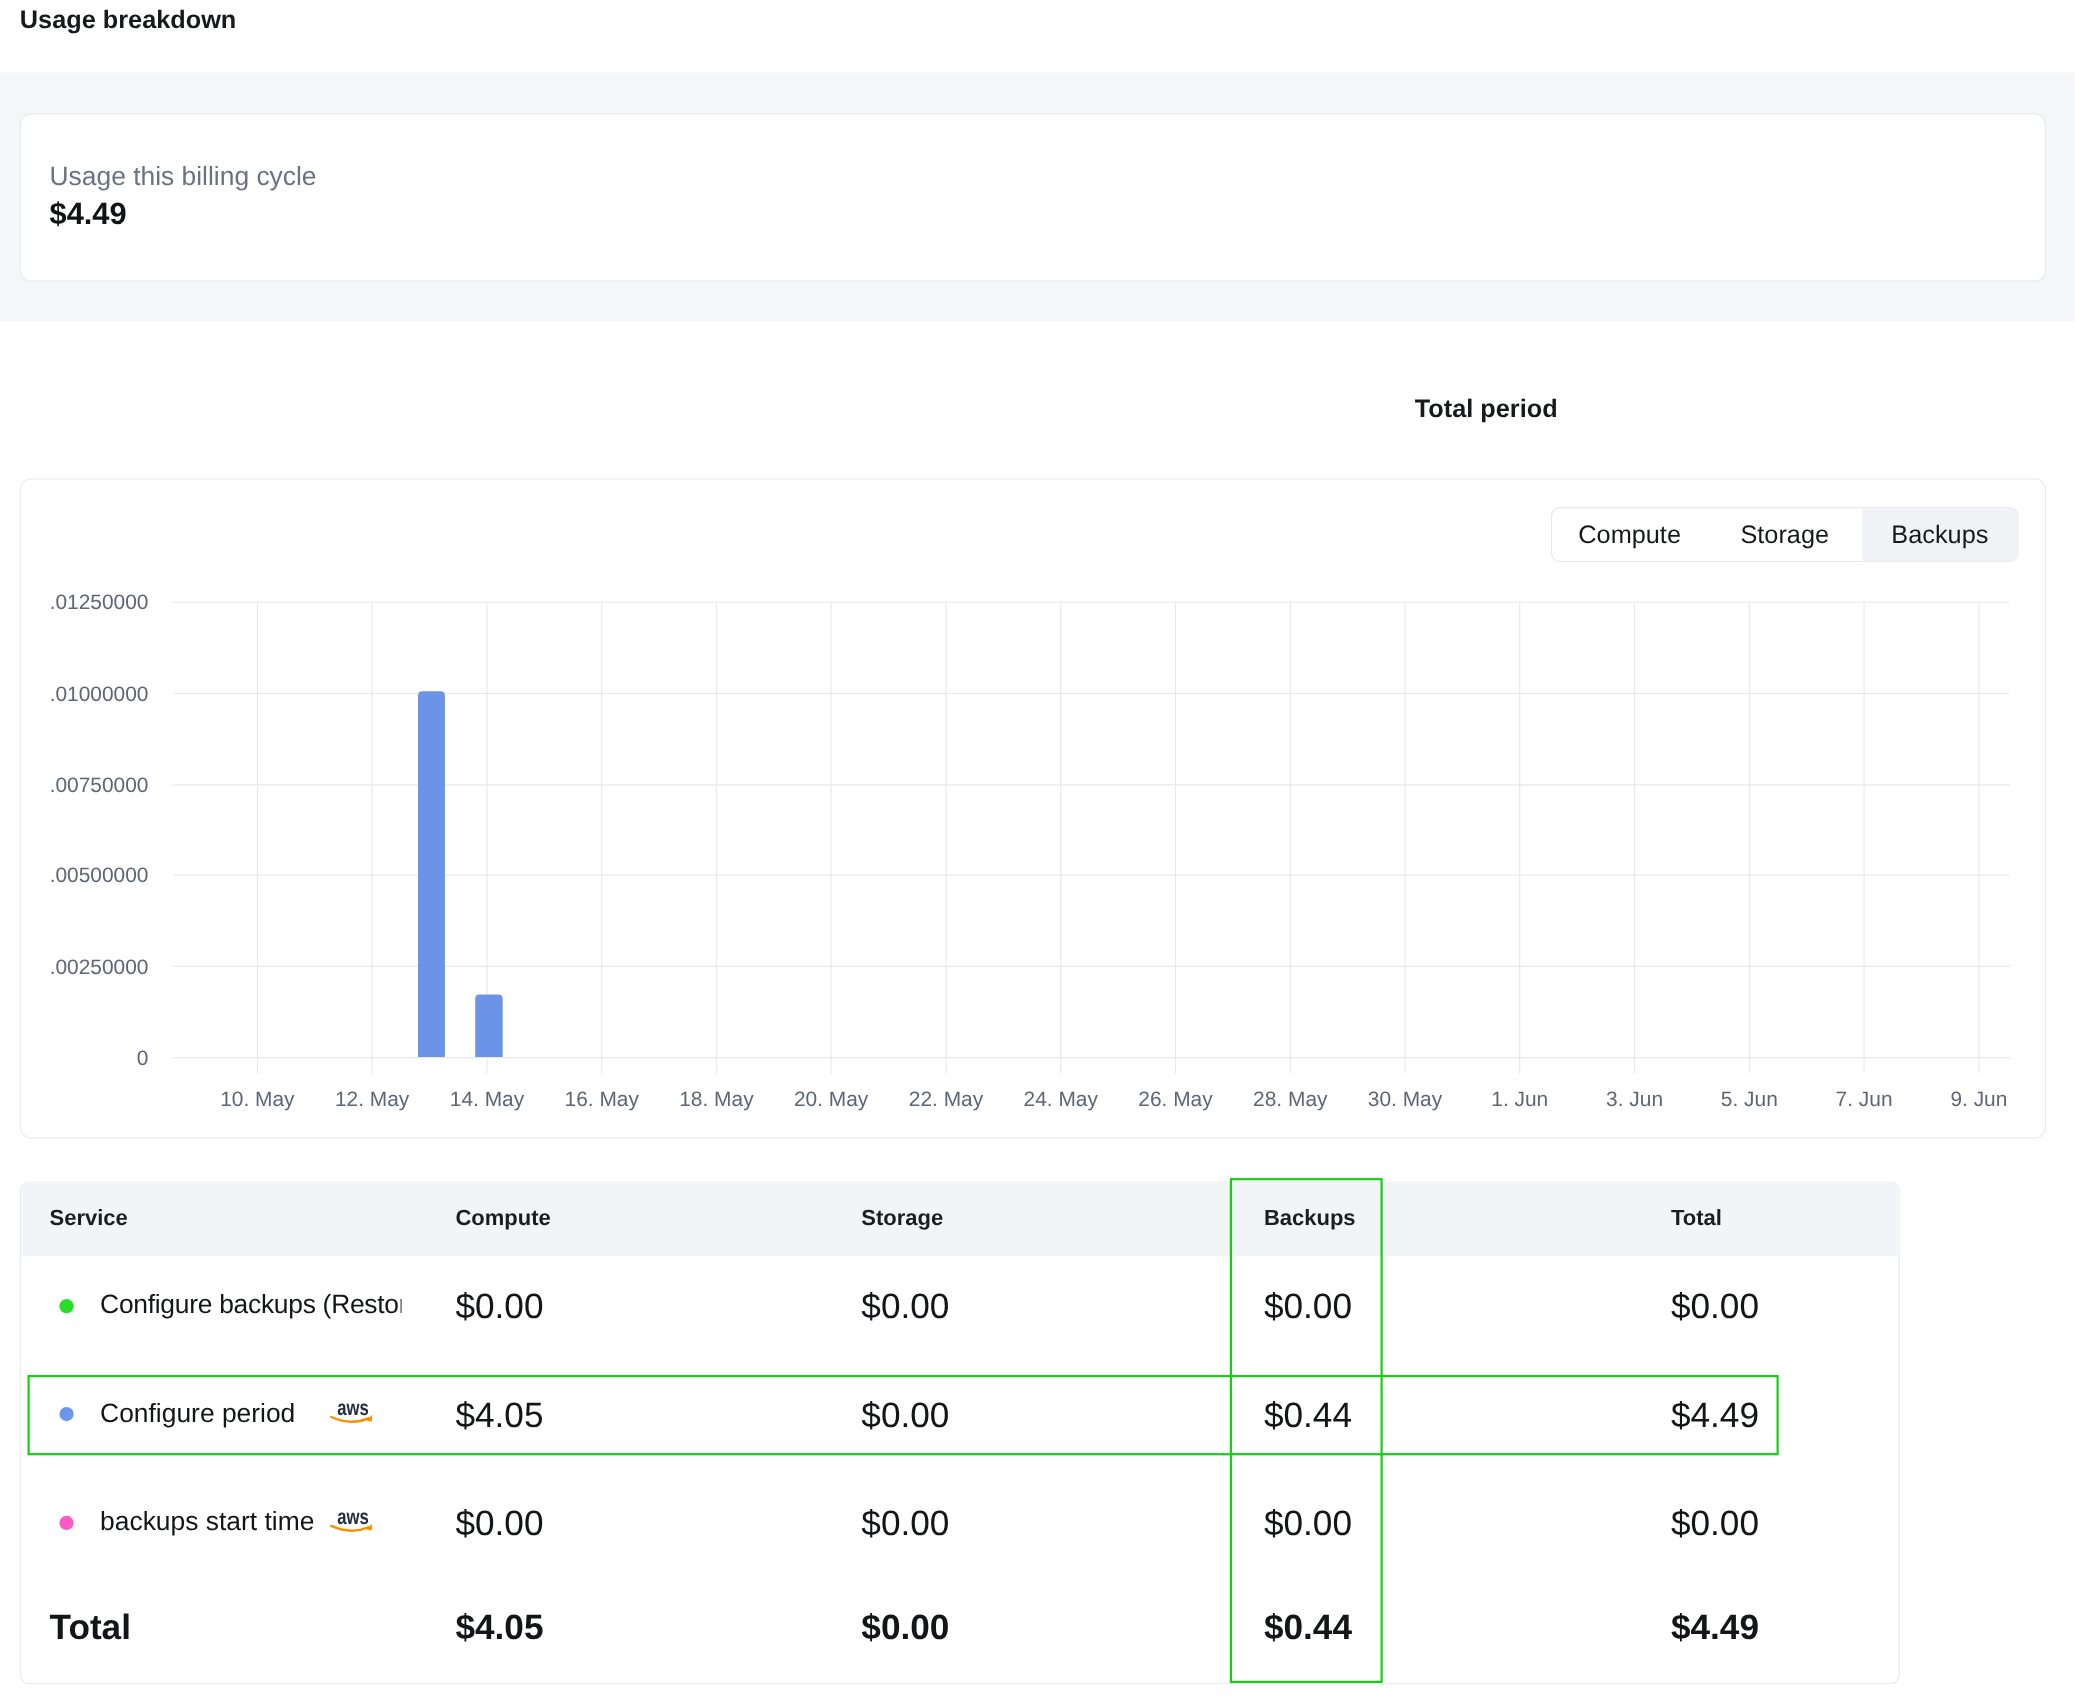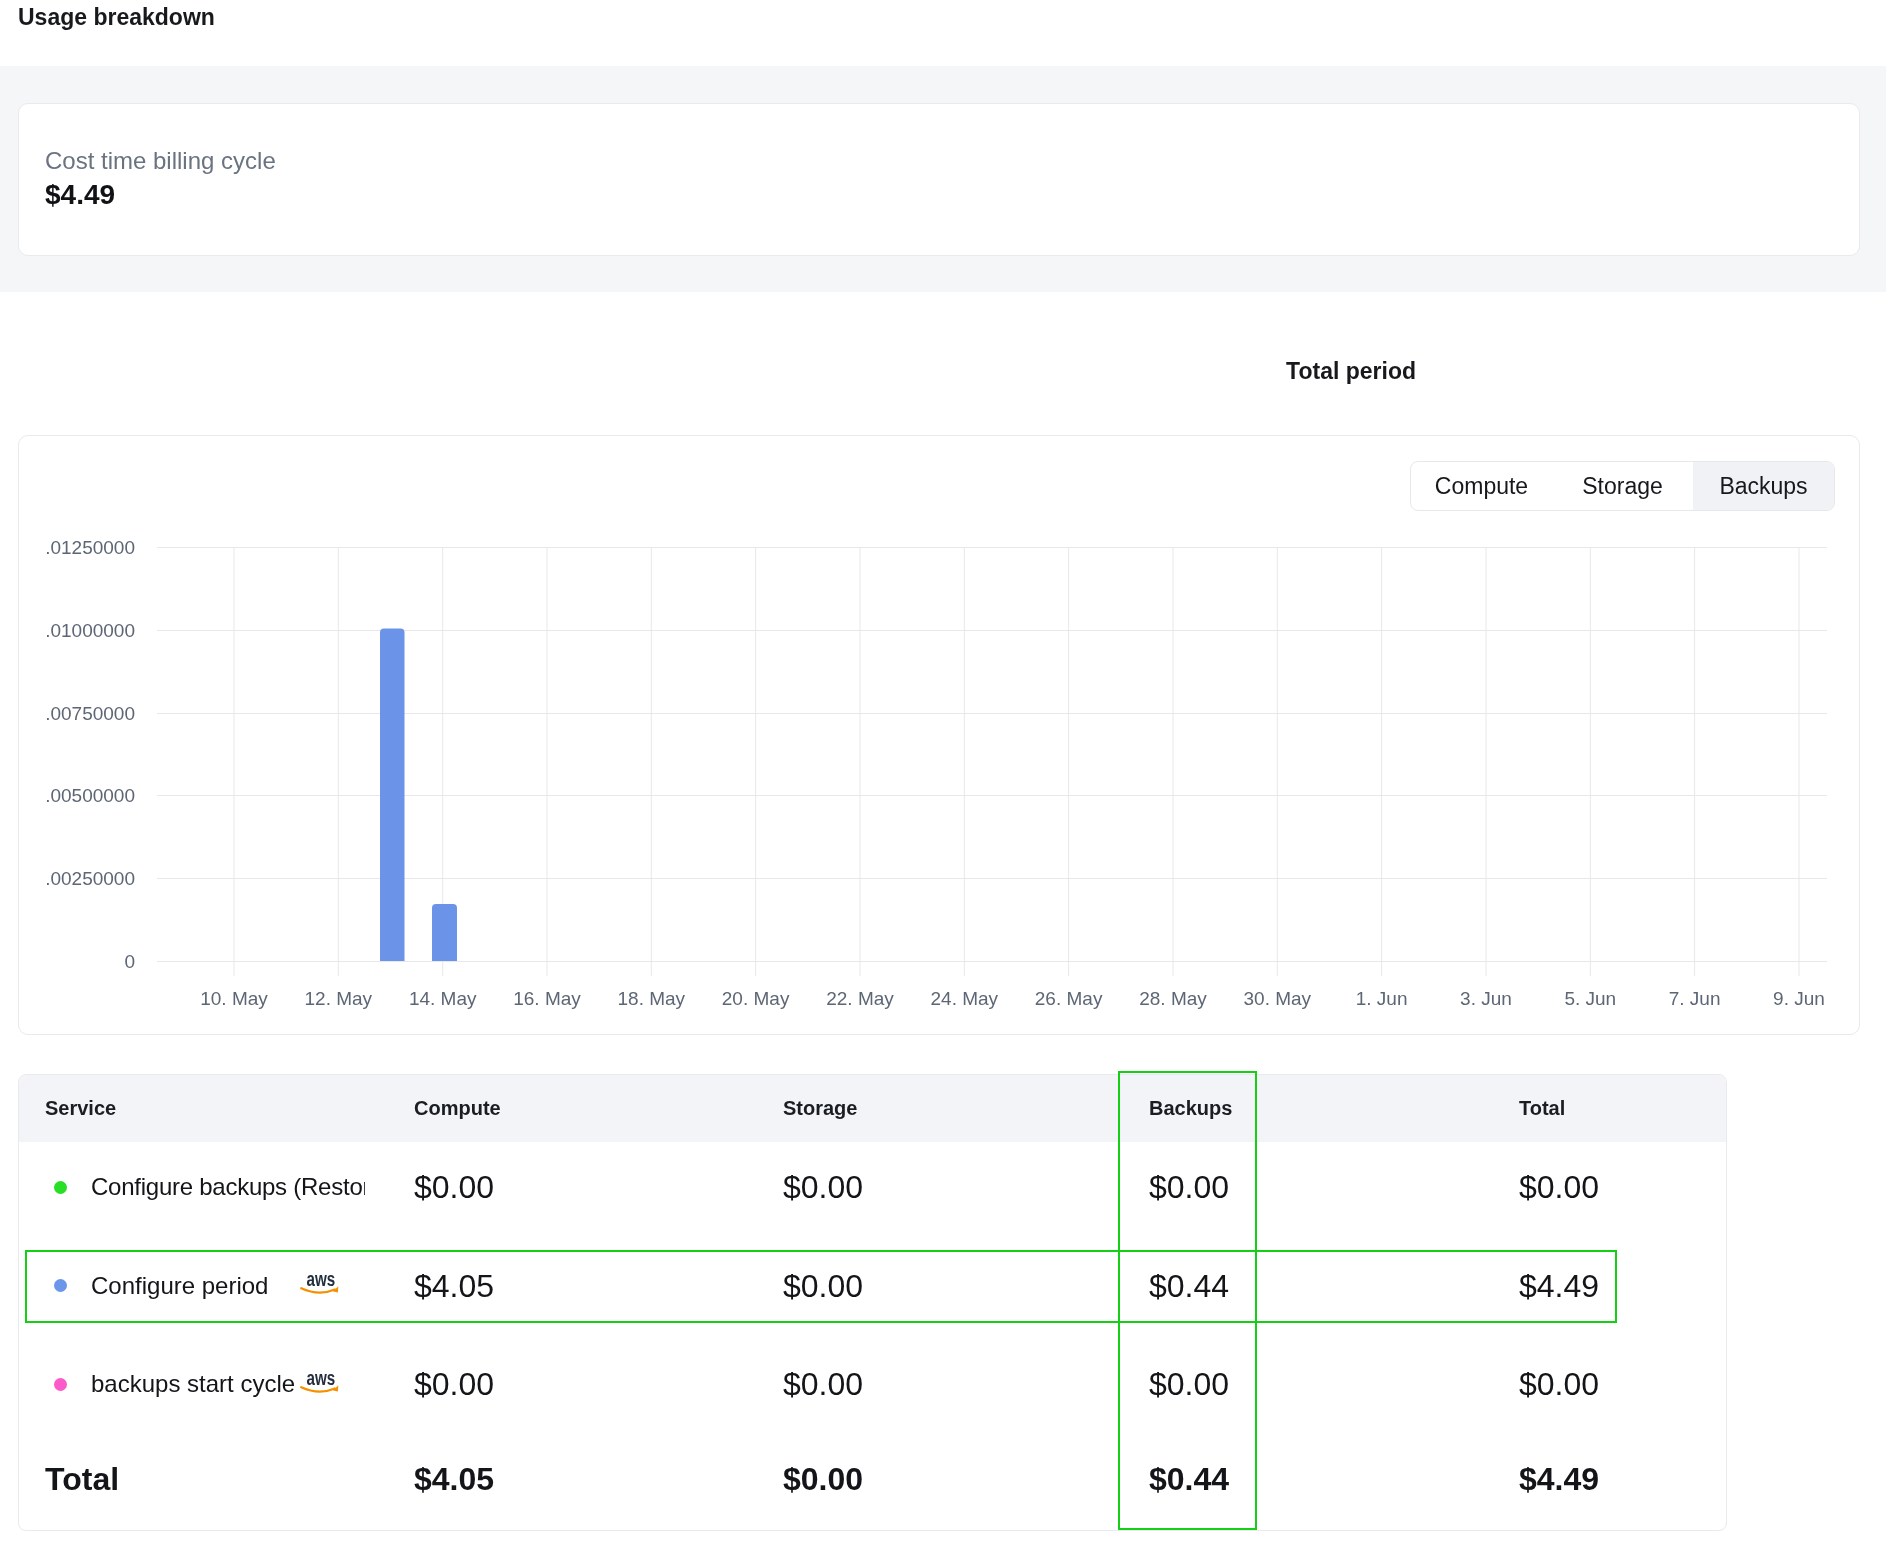--- a/index.html
+++ b/index.html
@@ -14,21 +14,21 @@
 </style>
 </head>
 <body>
 <div class="page">
 
   <div class="abs" style="left:18px; top:2px; font-size:23px; font-weight:bold; color:#17191c; line-height:30px;">Usage breakdown</div>
 
   <div class="abs" style="left:0; top:66px; width:1886px; height:226px; background:#f5f6f8;"></div>
 
   <div class="abs" style="left:18px; top:103px; width:1842px; height:153px; background:#fff; border:1px solid #e8eaee; border-radius:10px;">
-    <div class="abs" style="left:26px; top:43px; font-size:24px; line-height:28px; color:#6a7381;">Cost time billing cycle</div>
+    <div class="abs" style="left:26px; top:43px; font-size:24px; line-height:28px; color:#6a7381;">Usage this billing cycle</div>
     <div class="abs" style="left:26px; top:76px; font-size:28px; line-height:30px; font-weight:bold; color:#101215;">$4.49</div>
   </div>
 
   <div class="abs" style="right:470px; top:357px; font-size:23px; line-height:28px; font-weight:bold; color:#17191c;">Total period</div>
 
   <div class="abs" style="left:18px; top:435px; width:1842px; height:600px; background:#fff; border:1px solid #e8eaee; border-radius:10px;">
 
     <div class="abs" style="left:1391px; top:25px; width:425px; height:50px; border:1px solid #e6e8eb; border-radius:8px; background:#fff; display:flex;">
       <div style="flex:1; text-align:center; line-height:48px; font-size:23px; color:#16181b;">Compute</div>
       <div style="flex:1; text-align:center; line-height:48px; font-size:23px; color:#16181b;">Storage</div>
@@ -121,21 +121,21 @@
         </g>
       <path d="M1.2 17.2 Q19 25.2 34.8 18.4" stroke="#f59000" stroke-width="2.2" fill="none" stroke-linecap="round"></path>
       <path d="M33 20.4 L38.3 15.2 L37.9 21.4 Z" fill="#f59000"></path>
     </svg>
     <div class="abs val" style="left:395px; top:196.5px;">$4.05</div>
     <div class="abs val" style="left:764px; top:196.5px;">$0.00</div>
     <div class="abs val" style="left:1130px; top:196.5px;">$0.44</div>
     <div class="abs val" style="left:1500px; top:196.5px;">$4.49</div>
 
     <div class="abs dot" style="left:35px; top:302.5px; background:#fb5ac8;"></div>
-    <div class="abs name" style="left:72px; top:295px; width:240px;">backups start cycle</div>
+    <div class="abs name" style="left:72px; top:295px; width:240px;">backups start time</div>
     <svg class="abs" style="left:281px; top:294.5px;" width="42" height="28" viewBox="0 0 42 28">
       <g transform="translate(6.6,15.1) scale(0.8,1.03)">
           <text x="0" y="0" font-size="19" font-weight="bold" fill="#232f3e">aws</text>
         </g>
       <path d="M1.2 17.2 Q19 25.2 34.8 18.4" stroke="#f59000" stroke-width="2.2" fill="none" stroke-linecap="round"></path>
       <path d="M33 20.4 L38.3 15.2 L37.9 21.4 Z" fill="#f59000"></path>
     </svg>
     <div class="abs val" style="left:395px; top:295px;">$0.00</div>
     <div class="abs val" style="left:764px; top:295px;">$0.00</div>
     <div class="abs val" style="left:1130px; top:295px;">$0.00</div>

